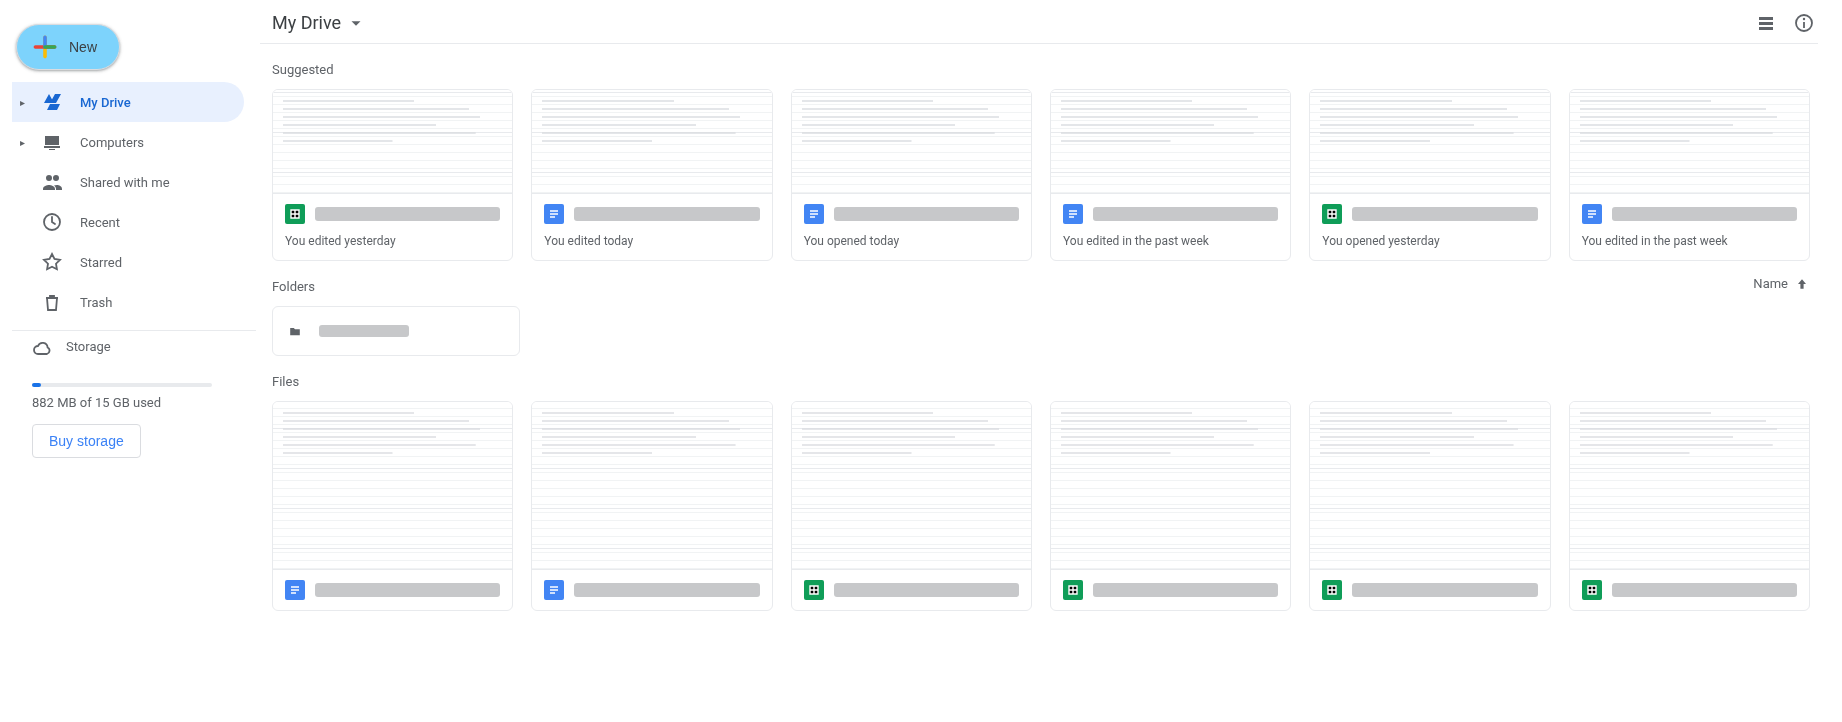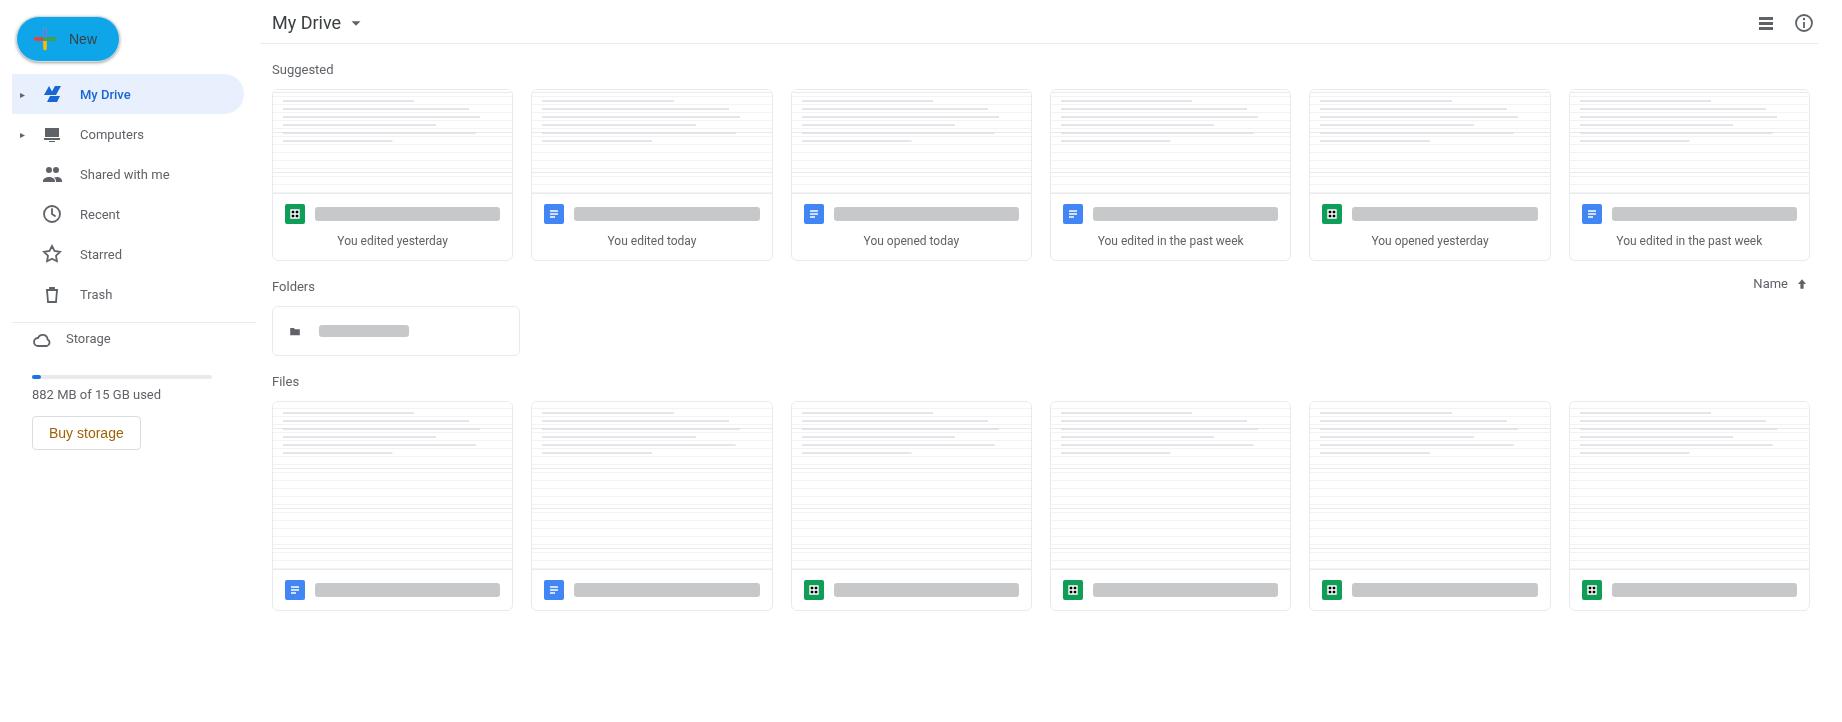--- a/index.html
+++ b/index.html
@@ -15,29 +15,29 @@
   
   .sidebar {
     width: 256px;
     padding: 12px 0 0 12px;
     border-right: 0;
   }
   .new-btn {
     display: inline-flex;
     align-items: center;
     gap: 12px;
-    background: #0ea5e9;
+    background: #7dd3fc;
     border: 1px solid #dadce0;
     border-radius: 28px;
     padding: 10px 22px 10px 16px;
     box-shadow: 0 1px 2px rgba(60,64,67,0.3), 0 1px 3px 1px rgba(60,64,67,0.15);
     font-size: 14px;
     color: #3c4043;
     cursor: pointer;
-    margin: 4px 0 12px 4px;
+    margin: 12px 0 12px 4px;
   }
   .nav { list-style: none; }
   .nav li {
     display: flex;
     align-items: center;
     gap: 18px;
     height: 40px;
     padding: 0 16px 0 20px;
     border-radius: 0 20px 20px 0;
     font-size: 13px;
@@ -67,21 +67,21 @@
     width: 180px; height: 4px; background:#e8eaed; border-radius:2px;
     margin: 4px 0 8px 20px; position: relative;
   }
   .storage-bar::after {
     content:""; position:absolute; left:0; top:0; height:100%;
     width:5%; background:#1a73e8; border-radius:2px;
   }
   .storage-text { padding-left:20px; font-size:13px; color:#5f6368; }
   .buy-btn {
     margin: 14px 0 0 20px;
-    border:1px solid #dadce0; background:#fff; color:#a16207;
+    border:1px solid #dadce0; background:#fff; color:#3b82f6;
     padding: 8px 16px; border-radius:4px; font-size:14px; cursor:pointer;text-align:center;
   }
 
   
   .main { flex:1; padding: 4px 24px 0 4px; }
   .header {
     display:flex; align-items:center; justify-content:space-between;
     border-bottom:1px solid #e8eaed; padding: 8px 4px 10px 12px;
   }
   .crumb {
@@ -130,21 +130,21 @@
       linear-gradient(#dadce0 0 0) 0 32px/88% 2px no-repeat,
       linear-gradient(#dadce0 0 0) 0 40px/50% 2px no-repeat;
     opacity:.7;
   }
   .card-row {
     display:flex; align-items:center; gap:10px; padding:10px 12px;
   }
   .title-chip {
     flex:1; height:14px; background:#c7c8ca; border-radius:3px;
   }
-  .subtitle { font-size:12px; color:#5f6368; padding:0 12px 12px;text-align:center; }
+  .subtitle { font-size:12px; color:#5f6368; padding:0 12px 12px; }
 
   .folder-card {
     border:1px solid #e8eaed; border-radius:6px; padding:14px 12px;
     display:flex; align-items:center; gap:14px; width:248px; margin-left:12px;
   }
   .folder-chip { height:12px; background:#c7c8ca; border-radius:3px; flex:0 0 90px; }
 
   
   .ficon { width:20px; height:20px; border-radius:2px; display:flex; align-items:center; justify-content:center; }
   .ficon.sheet { background:#0f9d58; }

